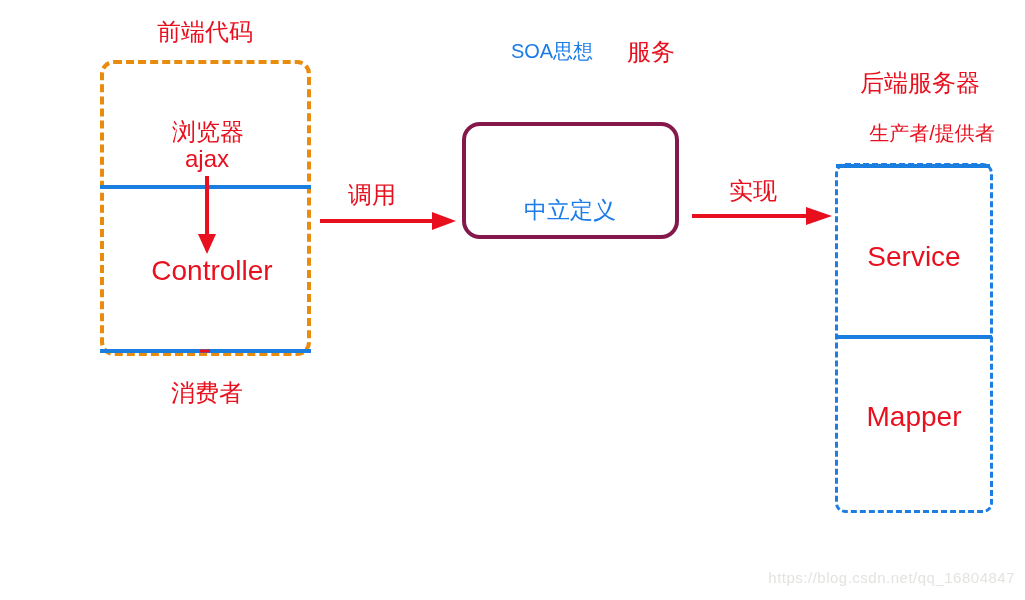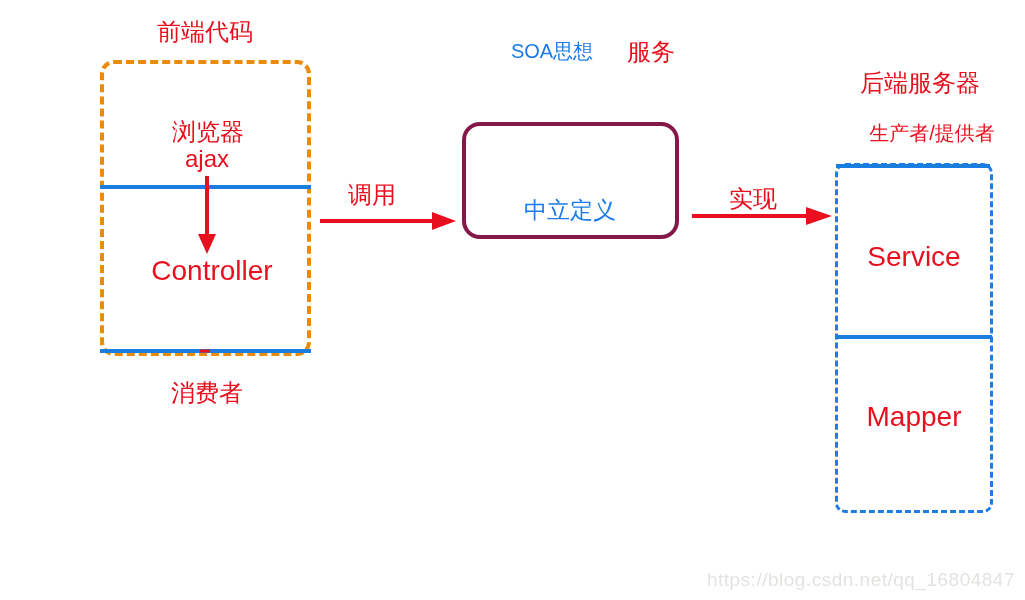--- a/index.html
+++ b/index.html
@@ -54,21 +54,21 @@
 
   
   .fs24 { font-size: 24px; }
   .fs26 { font-size: 20px; }
   .fs27 { font-size: 28px; }
   .fs23 { font-size: 23px; }
 
   .watermark {
     position: absolute;
     right: 10px; top: 569px;
-    font-size: 19px;
+    font-size: 15px;
     letter-spacing: 0.5px;
     color: #e3e3e0;
     font-weight: 400;
   }
 </style>
 </head>
 <body>
 
 <div class="canvas">
 
@@ -107,21 +107,21 @@
   <div class="label red fs24" style="left:207px; top:159px;">ajax</div>
   <div class="label red fs27" style="left:212px; top:271px;">Controller</div>
   <div class="label red fs24" style="left:207px; top:393px;">消费者</div>
 
   <div class="label blue fs26" style="left:552px; top:51px;">SOA思想</div>
   <div class="label red fs24" style="left:651px; top:52px;">服务</div>
 
   <div class="label blue fs23" style="left:570px; top:211px;">中立定义</div>
 
   <div class="label red fs24" style="left:372px; top:195px;">调用</div>
-  <div class="label red fs24" style="left:753px; top:191px;margin-top:8px;">实现</div>
+  <div class="label red fs24" style="left:753px; top:191px;">实现</div>
 
   <div class="label red fs26" style="left:932px; top:133px;">生产者/提供者</div>
   <div class="label red fs24" style="left:920px; top:83px;">后端服务器</div>
   <div class="label red fs27" style="left:914px; top:257px;">Service</div>
   <div class="label red fs27" style="left:914px; top:417px;">Mapper</div>
 
   <div class="watermark">https://blog.csdn.net/qq_16804847</div>
 
 </div>
 

